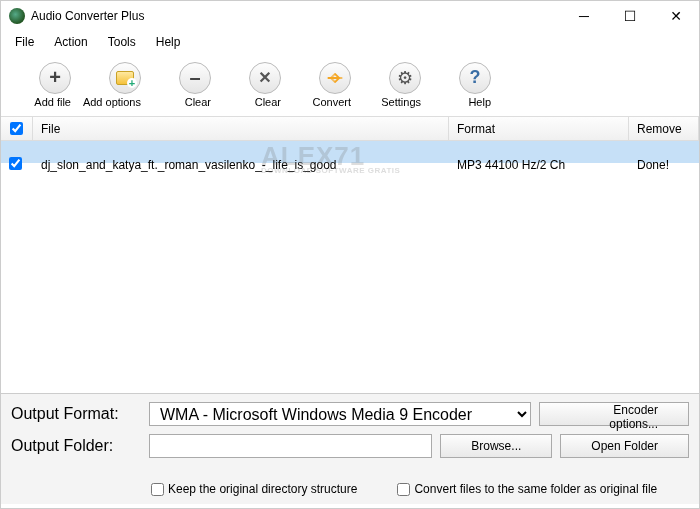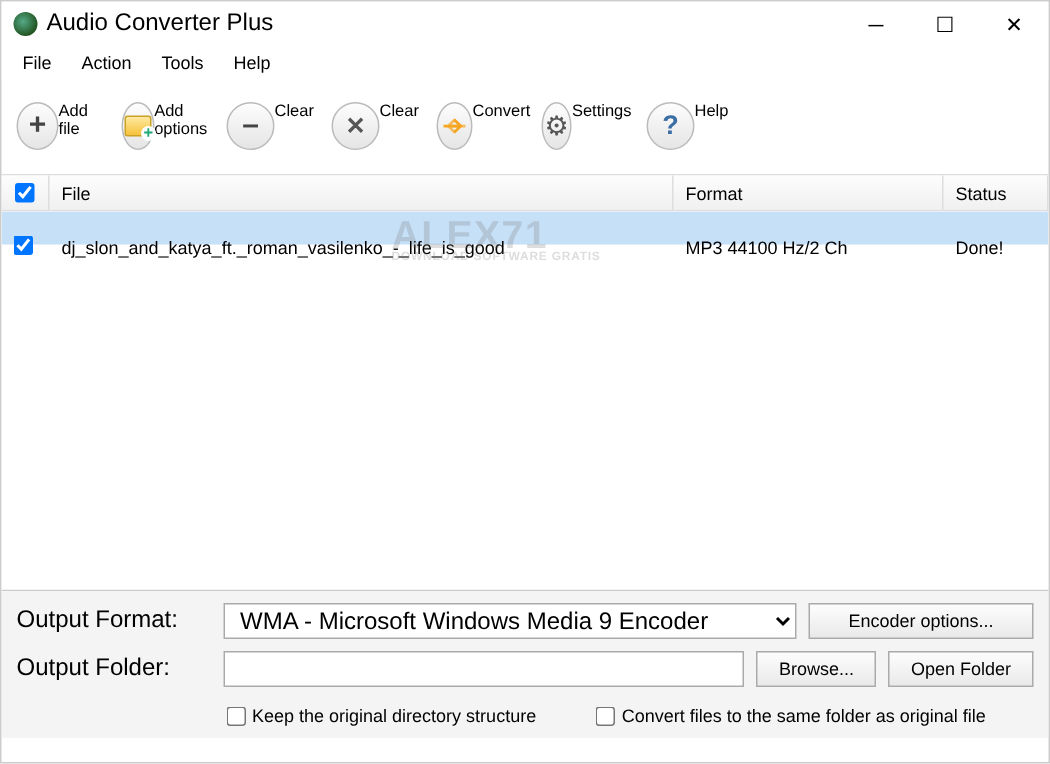--- a/index.html
+++ b/index.html
@@ -1,28 +1,28 @@
 <!DOCTYPE html>
 <html><head>
 <meta charset="utf-8">
 <style>
 * { box-sizing: border-box; margin: 0; padding: 0; }
 body { font-family: "Segoe UI", Tahoma, sans-serif; font-size: 12px; background: #fff; width: 700px; height: 509px; overflow: hidden; border: 1px solid #ccc; }
 
 .titlebar { height: 30px; display: flex; align-items: center; padding: 0 0 0 8px; background: #fff; }
 .titlebar .app-icon { width: 16px; height: 16px; border-radius: 50%; background: radial-gradient(circle at 40% 40%, #5a8 0%, #252 70%); margin-right: 6px; }
-.titlebar .title { flex: 1; font-size: 16px; }
+.titlebar .title { flex: 1; font-size: 12px; }
 .titlebar .winbtns { display: flex; }
 .titlebar .winbtn { width: 46px; height: 30px; display: flex; align-items: center; justify-content: center; font-size: 14px; font-family: sans-serif; }
 
 .menubar { height: 22px; display: flex; align-items: center; padding: 0 4px; background: #fff; }
 .menubar .menuitem { padding: 2px 10px; font-size: 12px; }
 
 .toolbar { height: 64px; display: flex; align-items: center; padding: 6px 10px; gap: 10px; border-bottom: 1px solid #ddd; }
-.tbtn { display: flex; flex-direction: row; align-items: flex-start; width: 60px; cursor: default; }
+.tbtn { display: flex; flex-direction: column; align-items: flex-end; width: 60px; cursor: default; }
 .tbtn .circ { width: 32px; height: 32px; border: 1px solid #bbb; border-radius: 50%; background: linear-gradient(#fdfdfd, #e5e5e5); display: flex; align-items: center; justify-content: center; margin-bottom: 2px; }
 .tbtn .lbl { font-size: 11px; }
 
 .ico-plus::before { content: "+"; font-size: 20px; font-weight: bold; color: #444; }
 .ico-folderplus { position: relative; width: 18px; height: 14px; background: linear-gradient(#ffe9a0, #f5c23c); border: 1px solid #c9a227; border-radius: 2px; }
 .ico-folderplus::after { content: "+"; position: absolute; right: -4px; bottom: -4px; font-size: 11px; font-weight: bold; color: #2a7; background: #fff; border-radius: 50%; width: 10px; height: 10px; line-height: 10px; text-align: center; }
 .ico-minus::before { content: "–"; font-size: 20px; font-weight: bold; color: #444; }
 .ico-x::before { content: "✕"; font-size: 16px; font-weight: bold; color: #555; }
 .ico-convert { width: 22px; height: 22px; }
 .ico-convert svg { width: 22px; height: 22px; }
@@ -43,25 +43,25 @@
 
 .watermark { position: absolute; top: 0px; left: 260px; font-size: 26px; font-weight: 800; color: rgba(120,120,120,0.25); letter-spacing: 1px; pointer-events: none; }
 .watermark small { display: block; font-size: 8px; font-weight: bold; letter-spacing: 0.5px; margin-top: -6px; }
 
 .bottom-panel { background: #f4f4f4; border-top: 1px solid #ccc; padding: 8px 10px 4px 10px; }
 .form-row { display: flex; align-items: center; margin-bottom: 8px; gap: 8px; }
 .form-label { width: 130px; font-size: 16px; }
 .form-row select, .form-row input[type=text] { height: 24px; border: 1px solid #aaa; background: #fff; font-size: 16px; padding: 0 6px; }
 .form-row select { flex: 1; }
 .form-row input[type=text] { flex: 1; }
-.btn { height: 24px; padding: 0 14px; border: 1px solid #aaa; background: linear-gradient(#fdfdfd, #e9e9e9); font-size: 12px; cursor: default; }
+.btn { height: 24px; padding: 0 30px; border: 1px solid #aaa; background: linear-gradient(#fdfdfd, #e9e9e9); font-size: 12px; cursor: default; text-align: right; }
 .btn.wide { width: 150px; }
 
 .checkbox-row { display: flex; align-items: center; gap: 40px; padding: 4px 0 4px 140px; font-size: 12px; }
-.checkbox-row label { display: flex; align-items: center; gap: 4px; }
+.checkbox-row label { display: flex; align-items: center; gap: 4px; margin-top: 12px; }
 
 input[type=checkbox] { width: 13px; height: 13px; }
 </style>
 </head>
 <body>
 
 <div class="titlebar">
   <div class="app-icon"></div>
   <div class="title">Audio Converter Plus</div>
   <div class="winbtns">
@@ -127,21 +127,21 @@
     <div class="lbl">Help</div>
   </div>
 </div>
 
 <div class="header-row">
   <div class="col col-check">
     <input type="checkbox" checked="" style="">
   </div>
   <div class="col col-file">File</div>
   <div class="col col-format">Format</div>
-  <div class="col col-status">Status</div>
+  <div class="col col-status">Remove</div>
 </div>
 
 <div class="list-area">
   <div class="data-row">
     <div class="col col-check">
       <input type="checkbox" checked="" style="">
     </div>
     <div class="col col-file">dj_slon_and_katya_ft._roman_vasilenko_-_life_is_good</div>
     <div class="col col-format">MP3 44100 Hz/2 Ch</div>
     <div class="col col-status">Done!</div>

